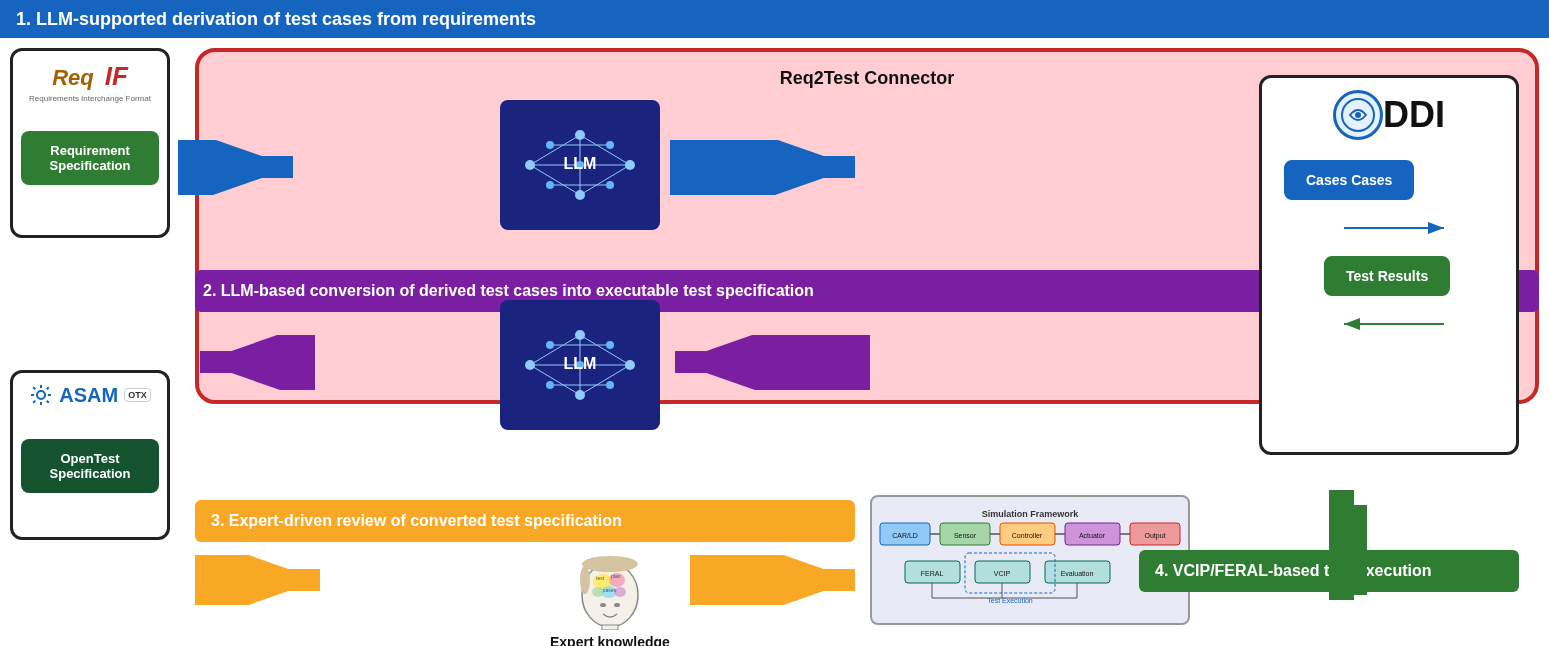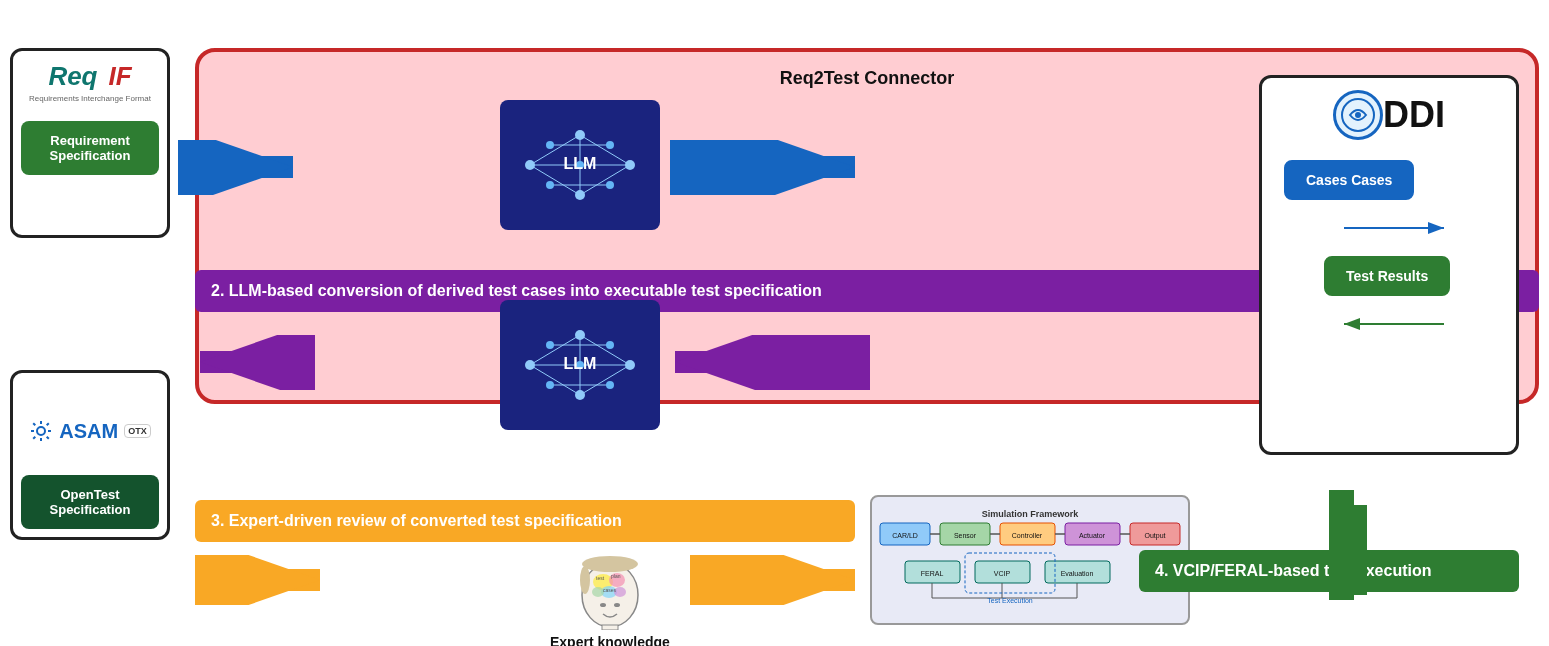--- a/index.html
+++ b/index.html
@@ -61,21 +61,21 @@
       top: 370px;
       left: 10px;
       width: 160px;
       height: 170px;
       border: 3px solid #222;
       border-radius: 12px;
       background: #fff;
       display: flex;
       flex-direction: column;
       align-items: center;
-      justify-content: flex-end;
+      justify-content: flex-start;
       padding: 10px 8px 8px 8px;
     }
 
     .asam-logo-row {
       display: flex;
       align-items: center;
       gap: 6px;
     }
 
     .asam-text {
@@ -199,21 +199,21 @@
     .purple-banner {
       position: absolute;
       top: 270px;
       left: 195px;
       right: 10px;
       height: 42px;
       background: #7b1fa2;
       border-radius: 6px;
       display: flex;
       align-items: center;
-      padding: 0 16px;
+      padding: 0 8px;
     }
 
     .purple-banner-text {
       color: #fff;
       font-size: 16px;
       font-weight: bold;
     }
 
     
     .yellow-banner {
@@ -288,28 +288,31 @@
       align-items: center;
       justify-content: flex-end;
       overflow: hidden;
     }
   </style>
 </head>
 <body>
 
 <div class="main-container">
 
+  <div class="top-header">
+    <span class="top-header-text">1. LLM-supported derivation of test cases from requirements</span>
+  </div>
 
   <div class="reqif-box">
     <div style="display:flex;align-items:baseline;gap:0;">
-      <span style="font-size:26px;font-weight:900;font-style:italic;color:#0f766e;">Req</span>
+      <span style="font-size:22px;font-weight:900;font-style:italic;color:#a16207;">Req</span>
       <span style="font-size:26px;font-weight:900;font-style:italic;color:#c62828;margin-left:11px;">IF</span>
     </div>
     <div style="font-size:8px;color:#666;text-align:right;margin-top:2px;">Requirements Interchange Format</div>
-    <div style="margin-top:18px;background:#2e7d32;color:#fff;font-size:13px;font-weight:bold;border-radius:8px;padding:12px 10px;text-align:center;width:100%;">Requirement Specification</div>
+    <div style="margin-top:28px;background:#2e7d32;color:#fff;font-size:13px;font-weight:bold;border-radius:8px;padding:12px 10px;text-align:center;width:100%;">Requirement Specification</div>
   </div>
 
   <div class="asam-box">
     <div class="asam-logo-row">
 
       <svg width="24" height="24" viewBox="0 0 24 24">
         <circle cx="12" cy="12" r="4" fill="none" stroke="#1565C0" stroke-width="2"></circle>
         <path d="M12 2v3M12 19v3M2 12h3M19 12h3M4.2 4.2l2.1 2.1M17.7 17.7l2.1 2.1M4.2 19.8l2.1-2.1M17.7 6.3l2.1-2.1" stroke="#1565C0" stroke-width="2"></path>
       </svg>
       <span class="asam-text">ASAM</span>

